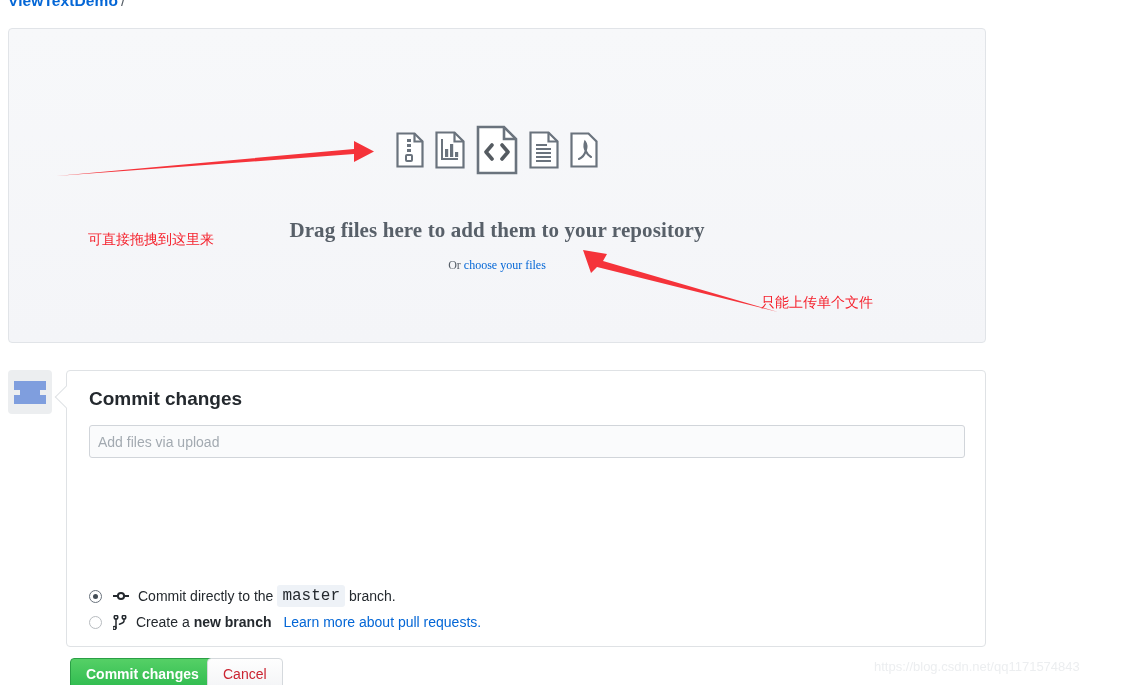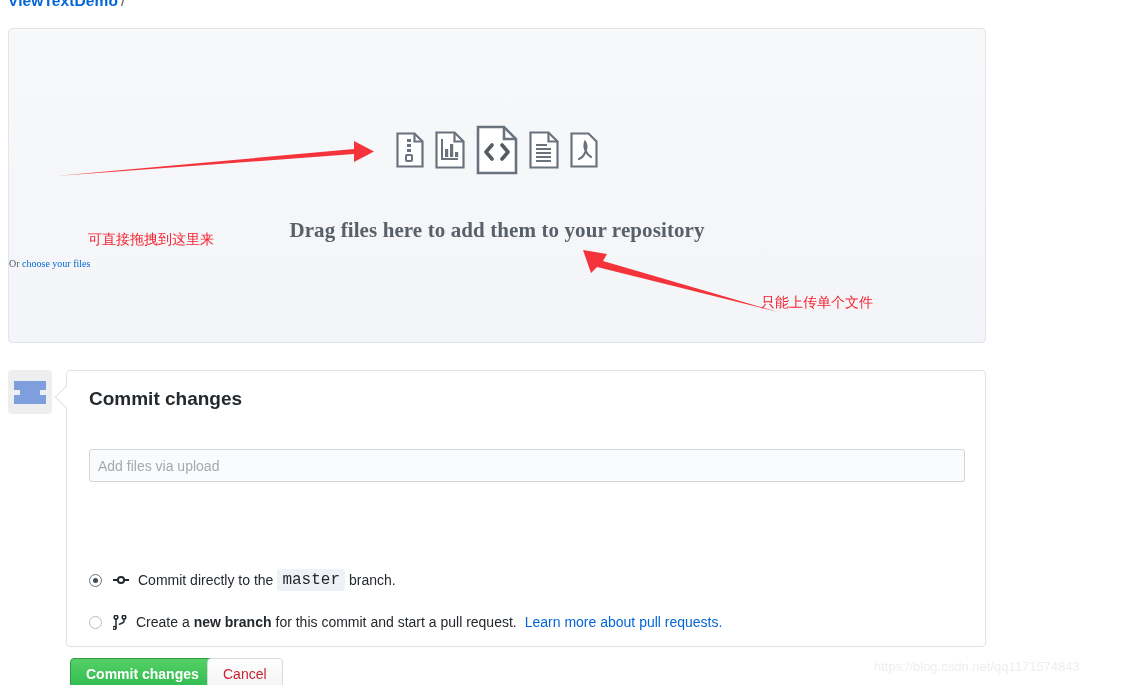--- a/index.html
+++ b/index.html
@@ -36,21 +36,21 @@
   }
   .fi { display: block; }
   .dz-title {
     position: absolute; left: 0; right: 0; top: 189px;
     text-align: center;
     font-size: 21px; font-weight: 600; color: #586069;
     letter-spacing: .1px;
   }
   .dz-sub {
     position: absolute; left: 0; right: 0; top: 229px;
-    font-size: 10px; color: #586069;
+    text-align: center; font-size: 12px; color: #586069;
   }
   .dz-sub a { color: #0366d6; text-decoration: none; cursor: pointer; }
 
   
   .anno {
     position: absolute;
     color: #f5222d; font-size: 14px;
     font-family: "DejaVu Sans", "Liberation Sans", sans-serif;
     white-space: nowrap;
   }
@@ -88,42 +88,41 @@
   }
   .summary-input {
     position: absolute; left: 22px; top: 54px;
     width: 876px; height: 33px;
     border: 1px solid #d1d5da; border-radius: 3px;
     background: #fafbfc;
     font-size: 14px; color: #24292e;
     padding: 0 8px;
     font-family: "Liberation Sans", sans-serif;
     outline: none;
-    margin-top: 24px;
   }
   .summary-input::placeholder { color: #a3aab1; }
   .desc-area {
     position: absolute; left: 22px; top: 98px;
     width: 876px; height: 97px;
     border: 1px solid #d1d5da; border-radius: 3px;
     background: #fafbfc;
     font-size: 14px; color: #24292e;
     padding: 7px 8px;
     font-family: "Liberation Sans", sans-serif;
     resize: both; outline: none;
   }
   .desc-area::placeholder { color: #a3aab1; }
 
   .radio-row {
     position: absolute; left: 22px;
     display: flex; align-items: center;
     font-size: 14px; color: #24292e;
     white-space: nowrap;
   }
-  .radio-row.r1 { top: 198px; }
+  .radio-row.r1 { top: 214px; }
   .radio-row.r2 { top: 243px; }
   .rdo {
     width: 13px; height: 13px; border-radius: 50%;
     border: 1px solid #b8bcc0; background: #fff;
     margin-right: 11px; flex: none; position: relative;
     cursor: pointer;
   }
   .rdo.on { border-color: #6a737d; }
   .rdo.on::after {
     content: ""; position: absolute;
@@ -270,21 +269,20 @@
     <div class="radio-row r2">
       <span class="rdo"></span>
       <span>
         <svg class="gicon" width="14" height="15" viewBox="0 0 14 15">
           <path d="M3 13V4M3 4a1.8 1.8 0 1 0 0-3.6A1.8 1.8 0 0 0 3 4zM11 4a1.8 1.8 0 1 0 0-3.6A1.8 1.8 0 0 0 11 4zM11 4v2c0 2-3 2.5-4.5 3.2" fill="none" stroke="#24292e" stroke-width="1.5" stroke-linecap="round"></path>
           <path d="M3 13a1.6 1.6 0 1 0 0 .1z" fill="none" stroke="#24292e" stroke-width="1.5"></path>
         </svg>
       </span>
       <span>Create a</span>
       <span class="bold" style="margin:0 4px">new branch</span>
-      <span>for this commit and start a pull request.</span>
       <a class="lnk">Learn more about pull requests.</a>
     </div>
   </div>
 
   <button class="btn-commit">Commit changes</button>
   <button class="btn-cancel">Cancel</button>
 
   <div class="watermark">https://blog.csdn.net/qq1171574843</div>
 </div>
 

